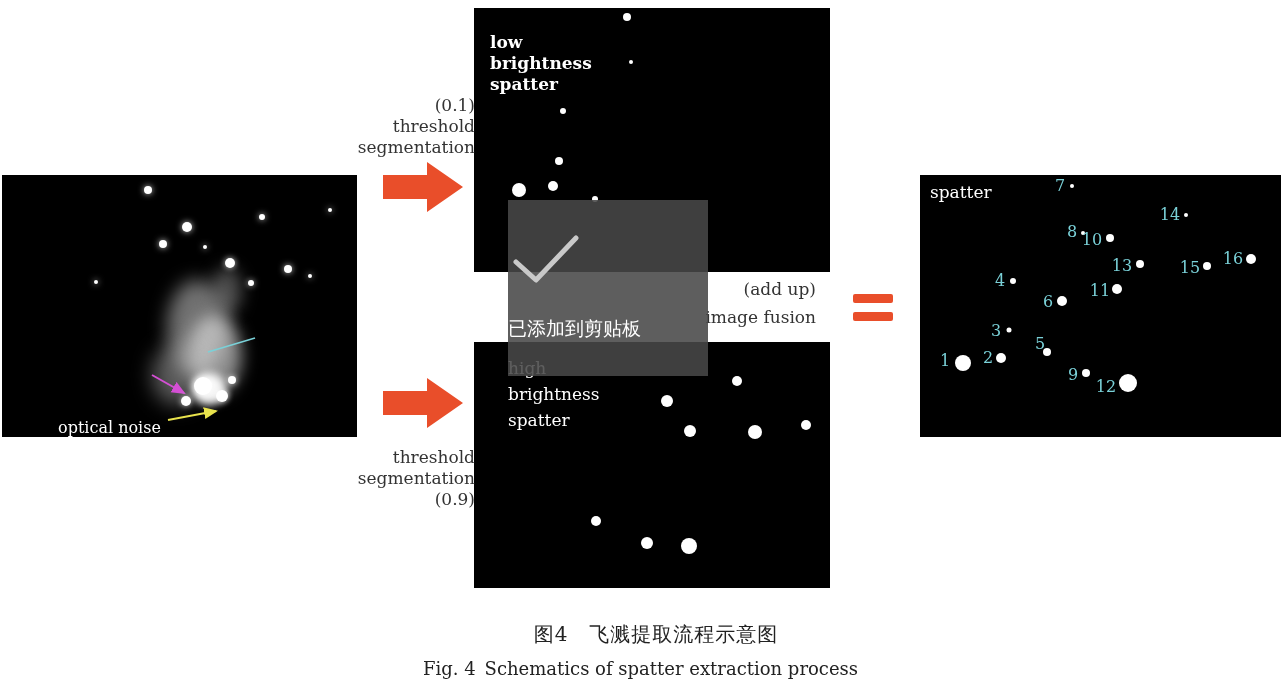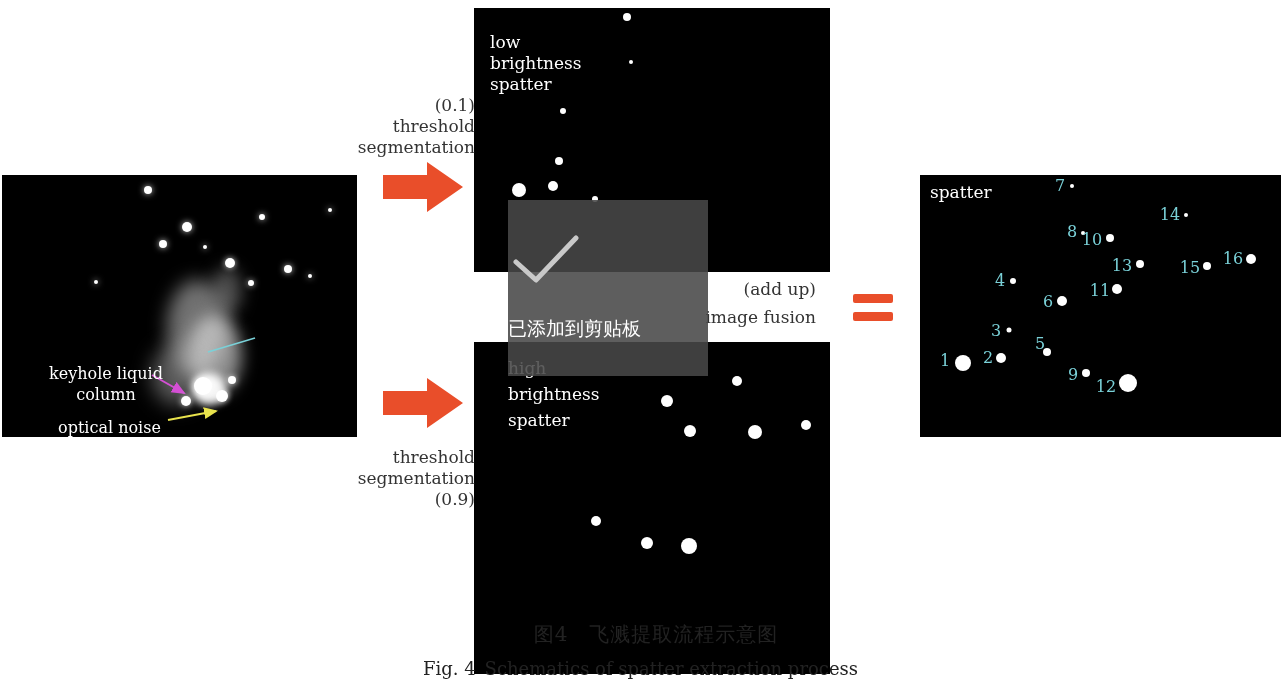--- a/index.html
+++ b/index.html
@@ -2,22 +2,22 @@
 <html style="--arrow-orange: #e94e2a; --label-cyan: #7ad1d8; --pointer-magenta: #d44fd4; --pointer-yellow: #e9e34d;"><head>
 <meta charset="utf-8">
 <style>
   * { margin:0; padding:0; box-sizing:border-box; }
   html,body { width:1281px; height:699px; }
   body { background:#ffffff; font-family:"DejaVu Serif", serif; position:relative; overflow:hidden; }
   .stage { position:absolute; inset:0; }
 
   .panel { position:absolute; background:#000; overflow:hidden; }
   #left-panel  { left:2px;   top:175px; width:355px; height:262px; }
-  #top-panel   { left:474px; top:8px;   width:356px; height:264px; }
-  #bottom-panel{ left:474px; top:342px; width:356px; height:332px; }
+  #top-panel   { left:474px; top:8px;   width:356px; height:264px;font-weight:bold; }
+  #bottom-panel{ left:474px; top:342px; width:356px; height:246px; }
   #right-panel { left:920px; top:175px; width:361px; height:262px; }
 
   .dot { position:absolute; background:#fff; border-radius:50%; transform:translate(-50%,-50%); }
   #left-panel .dot { box-shadow:0 0 6px rgba(255,255,255,.8); filter:blur(.4px); }
 
   .num { position:absolute; transform:translate(-50%,-50%); color:var(--label-cyan,#7ad1d8);
          font-size:16px; font-family:"DejaVu Serif",serif; }
 
   .pre { white-space:pre-line; }
 
@@ -87,22 +87,20 @@
           <path d="M0,0 L7,3 L0,6 Z" fill="#d44fd4"></path>
         </marker>
         <marker id="mY" markerWidth="9" markerHeight="8" refX="6" refY="3" orient="auto">
           <path d="M0,0 L7,3 L0,6 Z" fill="#e9e34d"></path>
         </marker>
       </defs>
       <line class="line-cyan" x1="253" y1="163" x2="206" y2="177"></line>
       <line class="line-magenta" x1="150" y1="200" x2="182" y2="218" marker-end="url(#mA)"></line>
       <line class="line-yellow" x1="166" y1="245" x2="214" y2="236" marker-end="url(#mY)"></line>
     </svg>
-    <div class="ann ann-keyhole pre">keyhole liquid
-column</div>
     <div class="ann ann-noise">optical noise</div>
   <div class="dot" style="left: 146px; top: 15px; width: 8px; height: 8px;"></div>
       <div class="dot" style="left: 185px; top: 52px; width: 10px; height: 10px;"></div>
       <div class="dot" style="left: 161px; top: 69px; width: 8px; height: 8px;"></div>
       <div class="dot" style="left: 260px; top: 42px; width: 6px; height: 6px;"></div>
       <div class="dot" style="left: 228px; top: 88px; width: 10px; height: 10px;"></div>
       <div class="dot" style="left: 286px; top: 94px; width: 8px; height: 8px;"></div>
       <div class="dot" style="left: 249px; top: 108px; width: 6px; height: 6px;"></div>
       <div class="dot" style="left: 94px; top: 107px; width: 4px; height: 4px;"></div>
       <div class="dot" style="left: 308px; top: 101px; width: 4px; height: 4px;"></div>

